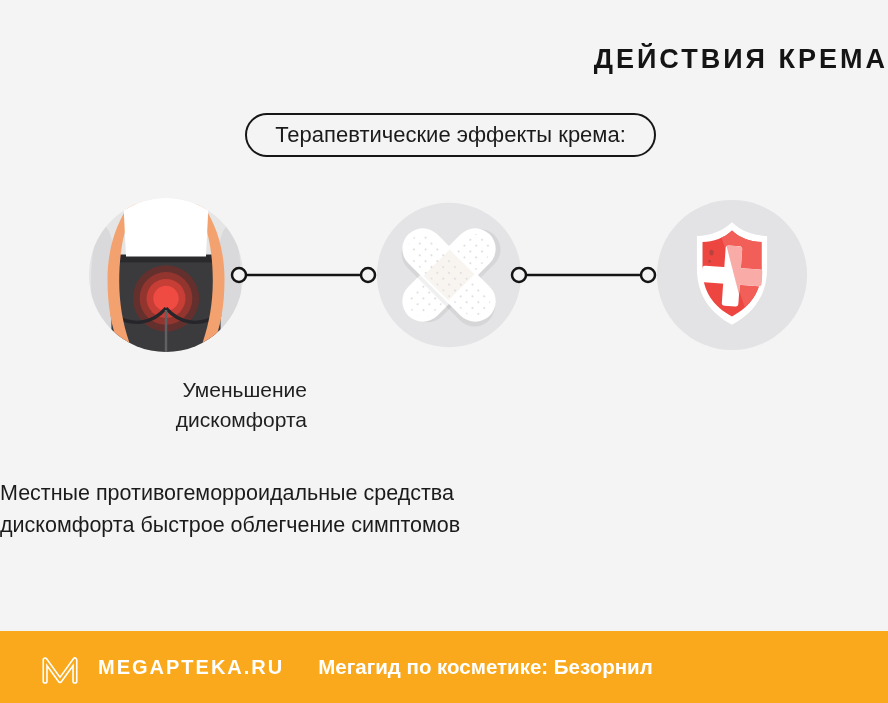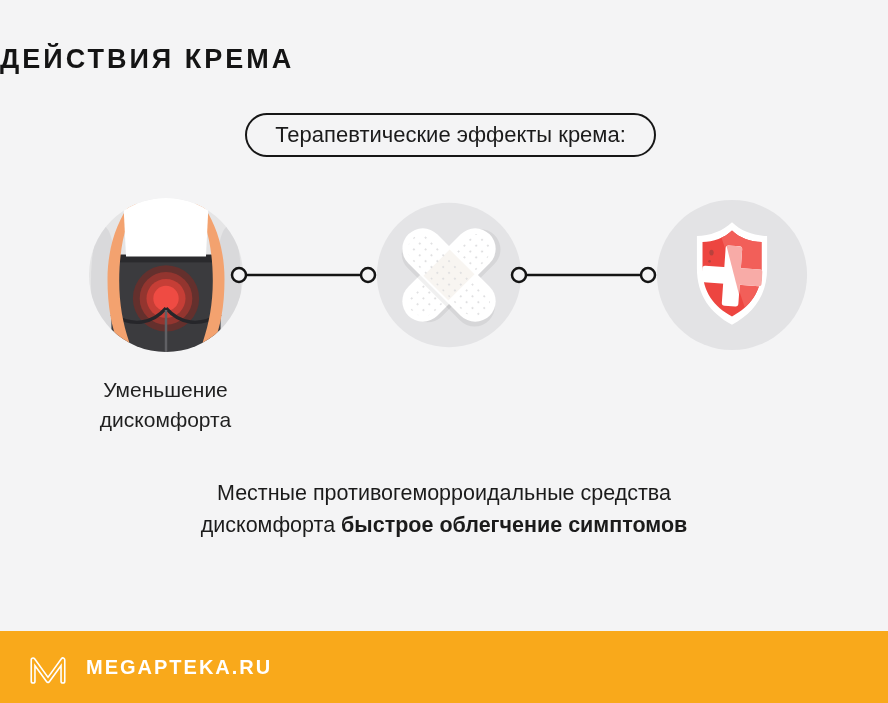--- a/index.html
+++ b/index.html
@@ -1,40 +1,40 @@
 <!DOCTYPE html>
 <html><head>
 <meta charset="utf-8">
 <style>
   html,body{margin:0;padding:0;}
   body{width:888px;height:703px;overflow:hidden;background:#f4f4f5;
        font-family:"Liberation Sans", sans-serif;color:#1b1b1b;}
   .page{position:relative;width:888px;height:703px;background:#f4f4f5;}
 
-  .title{margin:0;padding-top:44px;text-align:left;font-size:27px;
+  .title{margin:0;padding-top:44px;text-align:right;font-size:27px;
          font-weight:800;letter-spacing:3px;color:#141414;}
 
   .badge-wrap{display:flex;justify-content:center;margin-top:38px;padding-left:13px;}
   .badge{border:2px solid #161616;border-radius:23px;padding:7px 28px;
          font-size:22px;color:#1b1b1b;background:transparent;line-height:26px;}
 
   .effects-row{position:relative;display:flex;padding-left:24px;margin-top:40px;height:156px;}
   .effect-col{width:283px;display:flex;justify-content:center;align-items:center;}
   .icon-circle{width:156px;height:156px;}
   .connectors{position:absolute;left:0;top:0;width:888px;height:156px;pointer-events:none;}
 
   .labels-row{display:flex;padding-left:24px;margin-top:22px;}
-  .label-col{width:283px;text-align:center;}
+  .label-col{width:283px;text-align:right;}
   .effect-label{white-space:pre-line;font-size:21px;line-height:30px;color:#1f1f1f;}
 
-  .note{margin-top:42px;text-align:center;font-size:21.5px;line-height:32px;color:#1b1b1b;}
-  .note .bold{font-weight:700;}
+  .note{margin-top:42px;text-align:left;font-size:21.5px;line-height:32px;color:#1b1b1b;}
+  .note .bold{font-weight:400;}
 
   .footer{position:absolute;left:0;bottom:0;width:888px;height:72px;background:#f9a91b;
-          display:flex;align-items:center;padding-left:26px;box-sizing:border-box;}
+          display:flex;align-items:center;padding-left:38px;box-sizing:border-box;}
   .footer .logo{width:44px;height:36px;margin-right:16px;flex:0 0 auto;}
   .brand{color:#fff;font-weight:800;font-size:20px;letter-spacing:2px;}
   .tagline{color:#fff;font-weight:700;font-size:20.5px;margin-left:34px;}
 </style>
 </head>
 <body>
 
 <div class="page">
 
   <h1 class="title">ДЕЙСТВИЯ КРЕМА</h1>
@@ -148,15 +148,16 @@
       <span class="bold">быстрое облегчение симптомов</span>
     </div>
   </div>
 
   <div class="footer">
     <svg class="logo" viewBox="0 0 62 50" xmlns="http://www.w3.org/2000/svg">
       <path d="M10 45 L10 15 L31 44 L52 15 L52 45" fill="none" stroke="#ffffff" stroke-width="7.5" stroke-linecap="round" stroke-linejoin="round"></path>
       <path d="M10 45 L10 15 L31 44 L52 15 L52 45" fill="none" stroke="#f9a91b" stroke-width="3" stroke-linecap="round" stroke-linejoin="round"></path>
     </svg>
     <span class="brand">MEGAPTEKA.RU</span>
+    <span class="tagline">Мегагид по косметике: Безорнил</span>
   </div>
 
 </div>
 
 </body></html>

